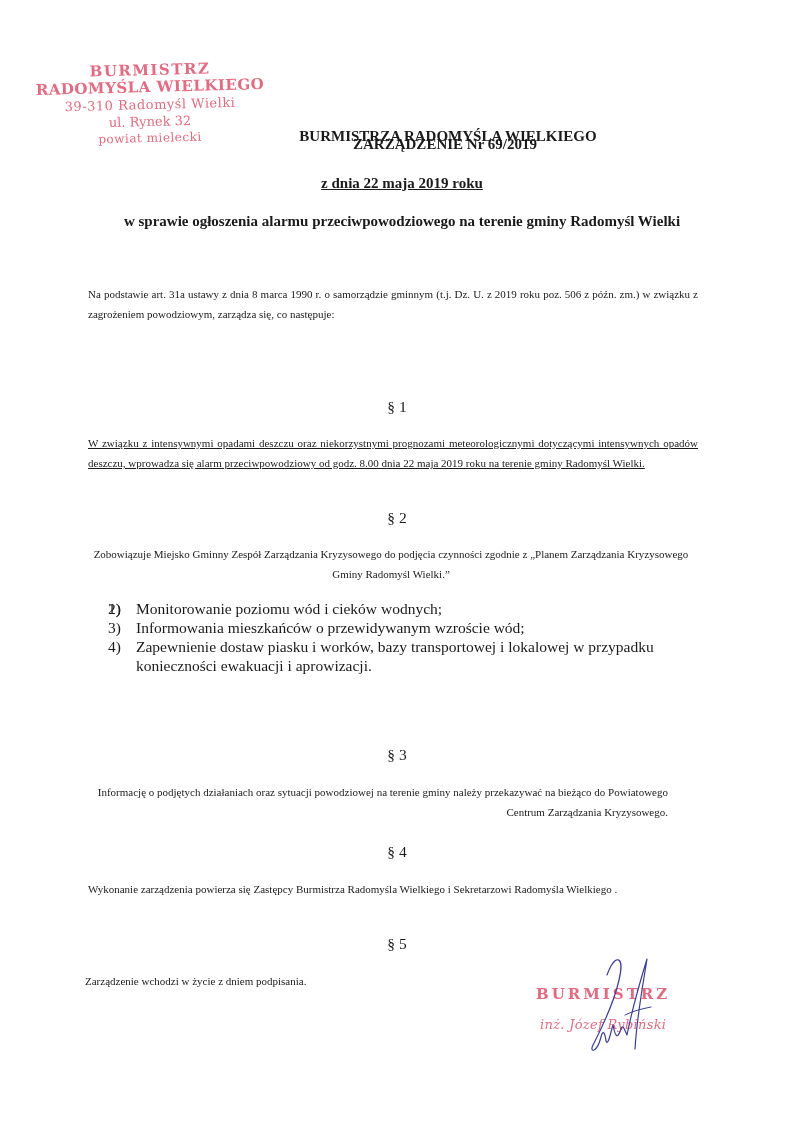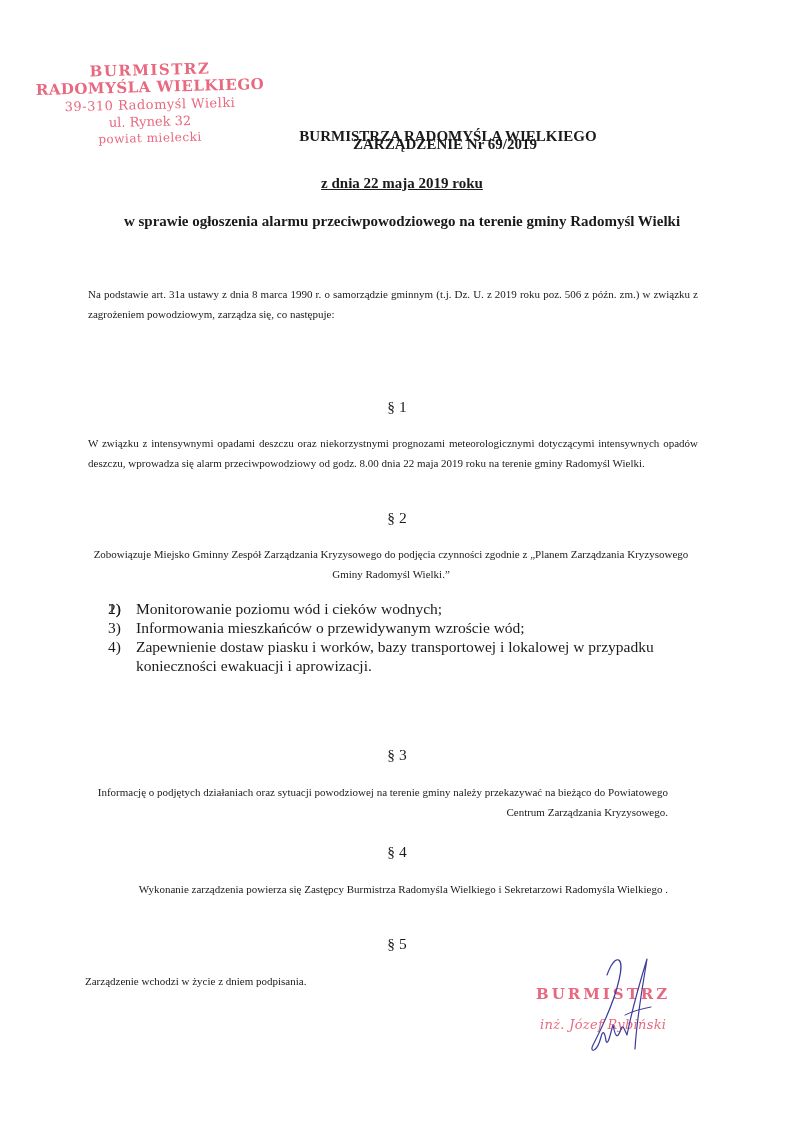--- a/index.html
+++ b/index.html
@@ -50,21 +50,21 @@
 <div class="abs center h-date">
   <span style="position:relative;left:0px;text-decoration:underline;">z dnia 22 maja 2019 roku</span>
 </div>
 <div class="abs center h-subject">
   <span>w sprawie ogłoszenia alarmu przeciwpowodziowego na terenie gminy Radomyśl Wielki</span>
 </div>
 
 <div class="abs para last-left" style="top:284px;">Na podstawie art. 31a ustawy z dnia 8 marca 1990 r. o samorządzie gminnym (t.j. Dz. U. z 2019 roku poz. 506 z późn. zm.) w związku z zagrożeniem powodziowym, zarządza się, co następuje:</div>
 
 <div class="abs center sect" style="top:398px;">§ 1</div>
-<div class="abs para last-left" style="top:433px;">W związku z intensywnymi opadami deszczu oraz niekorzystnymi prognozami meteorologicznymi dotyczącymi intensywnych opadów deszczu, wprowadza się alarm przeciwpowodziowy od godz. 8.00 dnia 22 maja 2019 roku na terenie gminy Radomyśl Wielki.</div>
+<div class="abs para last-left" style="top:433px;text-decoration:underline;">W związku z intensywnymi opadami deszczu oraz niekorzystnymi prognozami meteorologicznymi dotyczącymi intensywnych opadów deszczu, wprowadza się alarm przeciwpowodziowy od godz. 8.00 dnia 22 maja 2019 roku na terenie gminy Radomyśl Wielki.</div>
 
 <div class="abs center sect" style="top:509px;">§ 2</div>
 <div class="abs para" style="top:544px;left:91px;text-align:center;width:600px;">Zobowiązuje Miejsko Gminny Zespół Zarządzania Kryzysowego do podjęcia czynności zgodnie z „Planem Zarządzania Kryzysowego Gminy Radomyśl Wielki.”</div>
 
 <ul class="abs list" style="top:599px;">
   <li>
     <span class="num">1)</span>
   </li>
   <li>
     <span class="num">2)</span>
@@ -77,21 +77,21 @@
   <li>
     <span class="num">4)</span>
     <span>Zapewnienie dostaw piasku i worków, bazy transportowej i lokalowej w przypadku konieczności ewakuacji i aprowizacji.</span>
   </li>
 </ul>
 
 <div class="abs center sect" style="top:746px;">§ 3</div>
 <div class="abs para" style="top:782px;left:88px;text-align:right;width:580px;">Informację o podjętych działaniach oraz sytuacji powodziowej na terenie gminy należy przekazywać na bieżąco do Powiatowego Centrum Zarządzania Kryzysowego.</div>
 
 <div class="abs center sect" style="top:843px;">§ 4</div>
-<div class="abs para" style="top:879px;left:88px;text-align:right;width:580px;">Wykonanie zarządzenia powierza się Zastępcy Burmistrza Radomyśla Wielkiego i Sekretarzowi Radomyśla Wielkiego .</div>
+<div class="abs para" style="top:879px;left:88px;text-align:left;width:580px;">Wykonanie zarządzenia powierza się Zastępcy Burmistrza Radomyśla Wielkiego i Sekretarzowi Radomyśla Wielkiego .</div>
 
 <div class="abs center sect" style="top:935px;">§ 5</div>
 <div class="abs para" style="top:971px;left:85px;text-align:left;">Zarządzenie wchodzi w życie z dniem podpisania.</div>
 
 <div class="abs stamp-right">
   <div class="title">BURMISTRZ</div>
   <div class="name">inż. Józef Rybiński</div>
 </div>
 
 <svg class="abs signature" viewBox="0 0 110 110">

